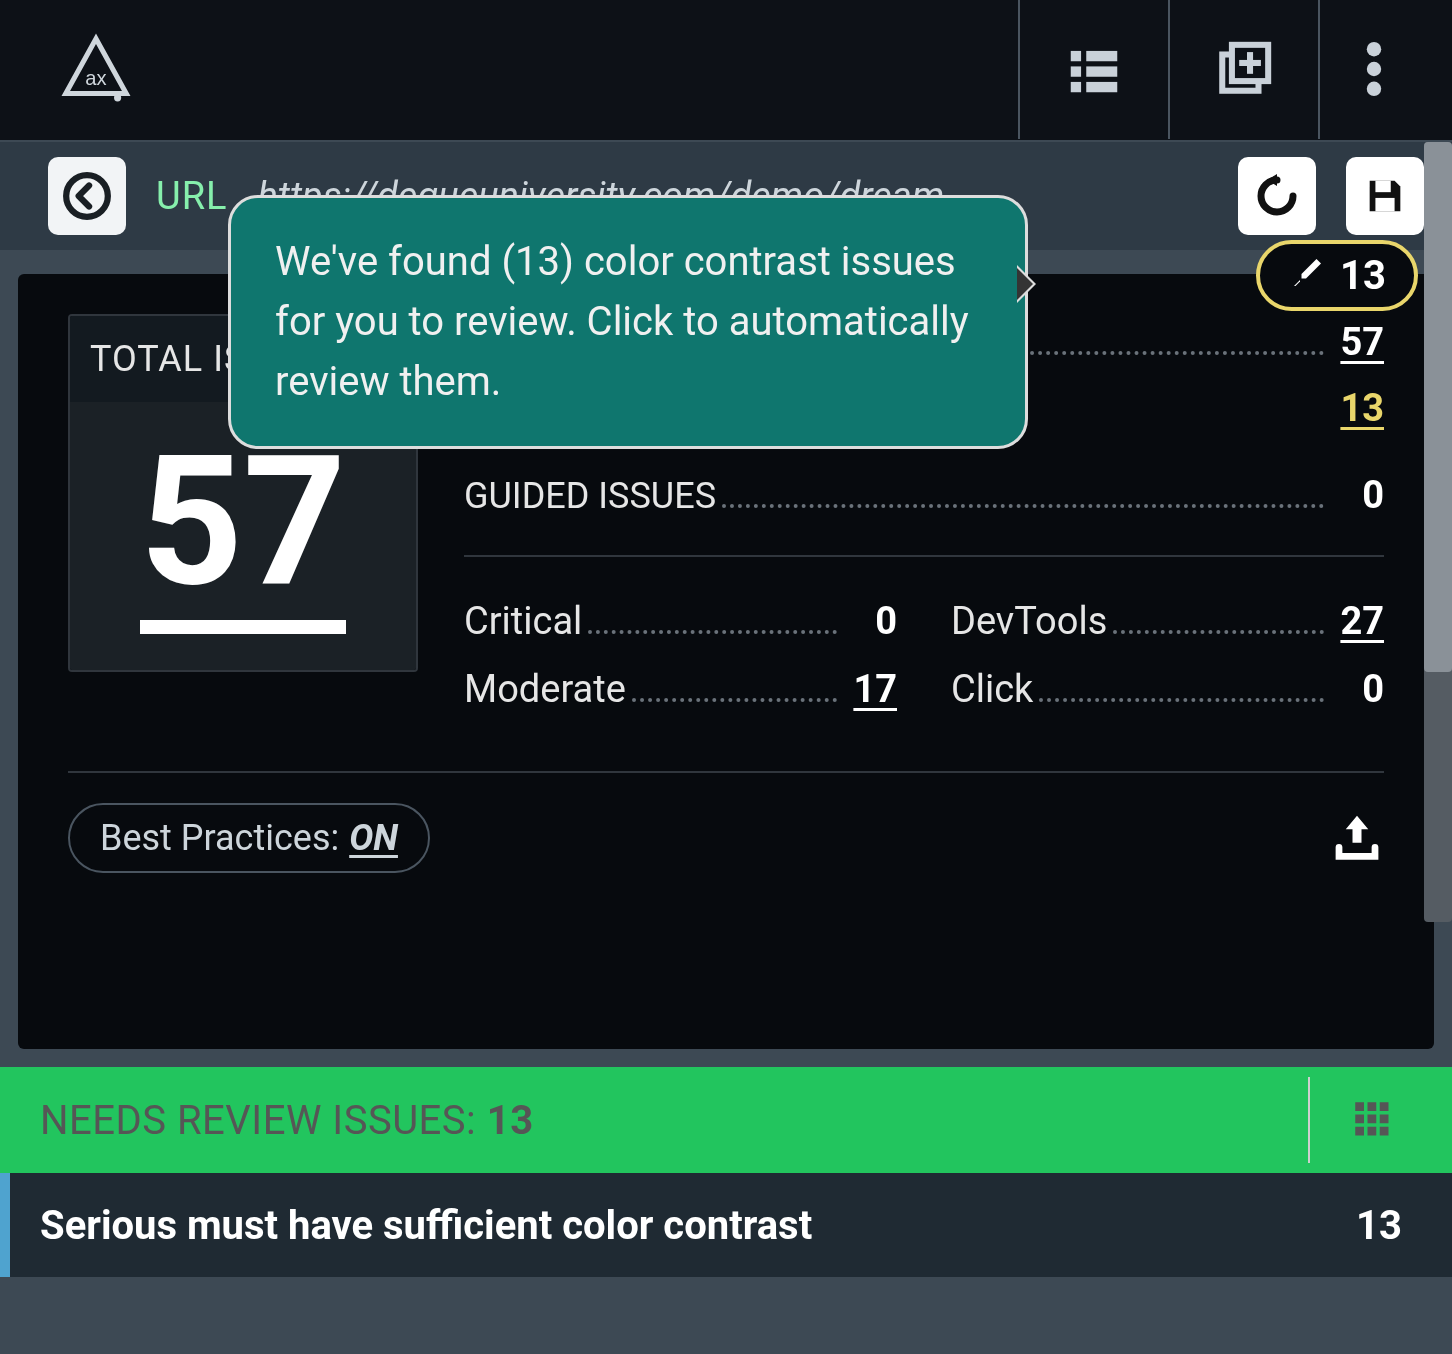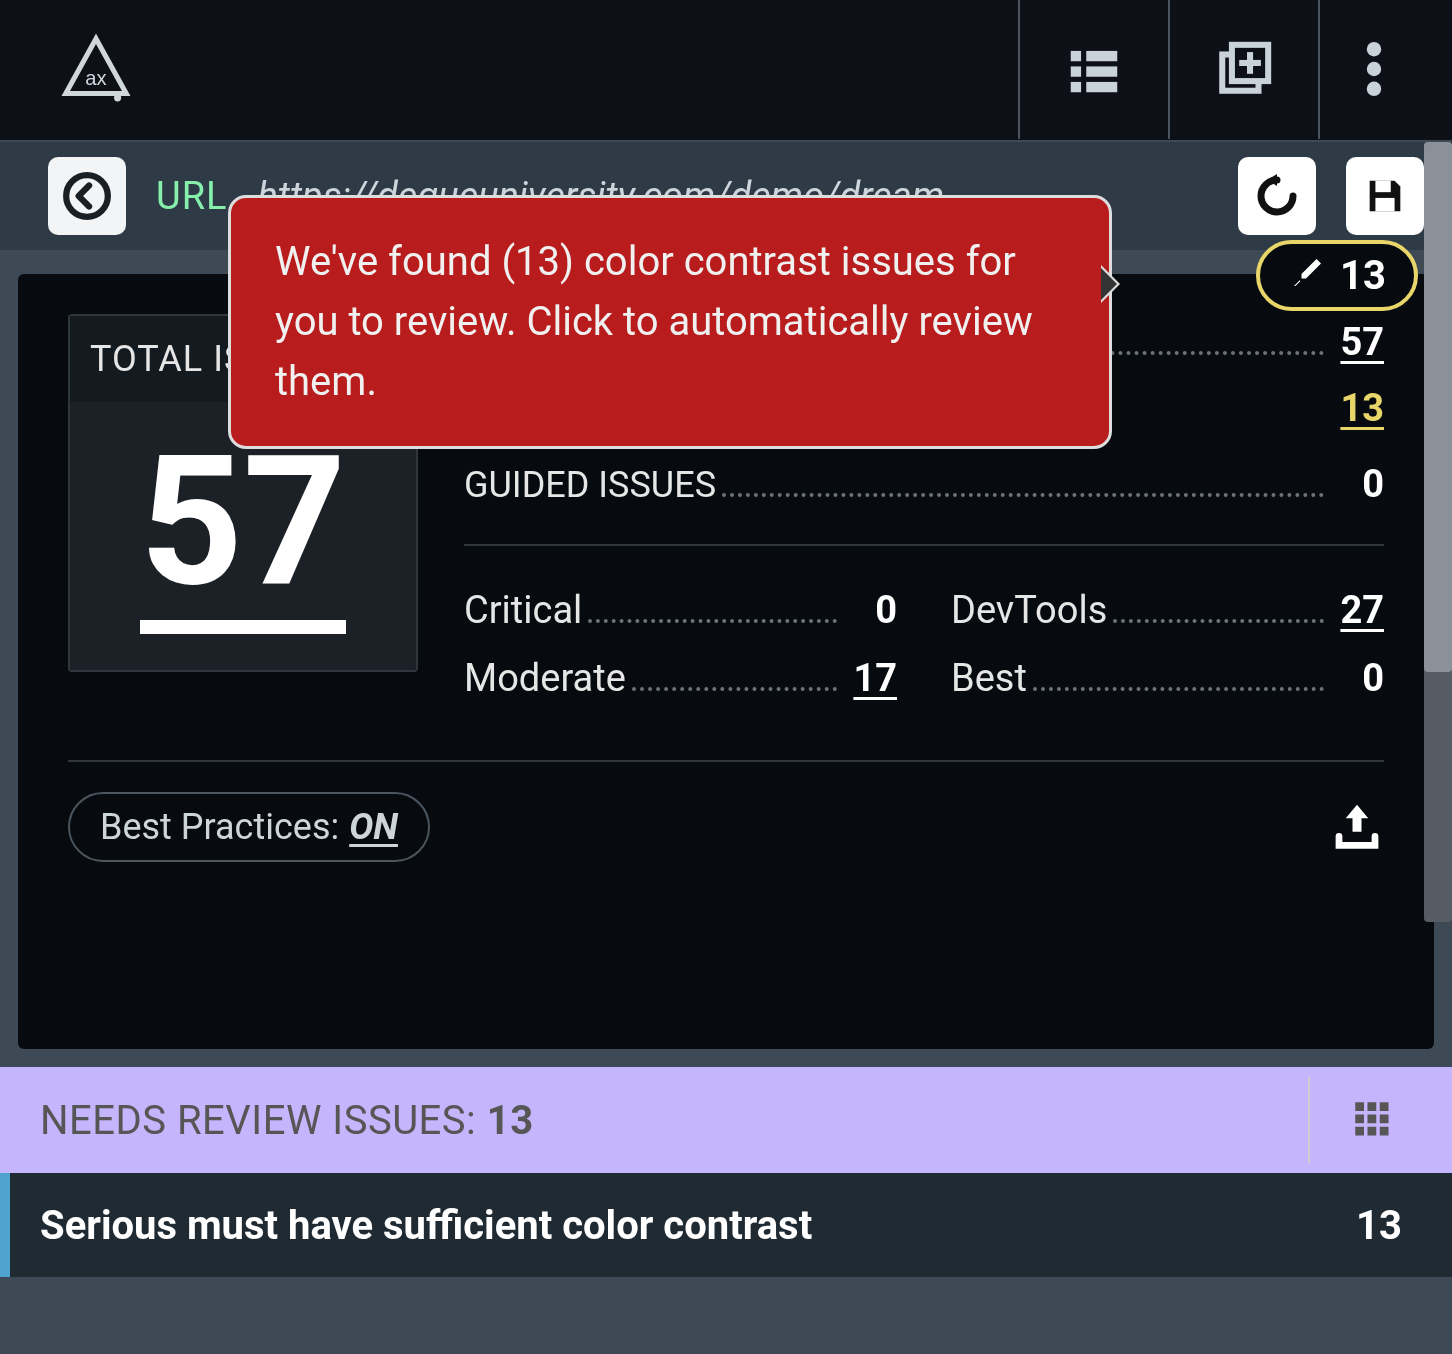--- a/index.html
+++ b/index.html
@@ -186,24 +186,24 @@
     display: flex; align-items: center; gap: 16px;
     background: #070a0e;
     cursor: pointer;
   }
   .contrast-badge .num { font-size: 40px; font-weight: 700; color: #fff; }
 
   
   .tooltip {
     position: absolute;
     top: 195px; left: 228px;
-    width: 884px;
-    background: #b91c1c;
+    width: 800px;
+    background: #0f766e;
     border: 3px solid #ddd;
-    border-radius: 18px;
+    border-radius: 30px;
     padding: 34px 44px;
     font-size: 40px;
     line-height: 1.5;
     color: #f0f0f0;
     z-index: 60;
   }
   .tooltip::after {
     content: "";
     position: absolute;
     right: -24px; top: 70px;
@@ -213,21 +213,21 @@
   .tooltip::before {
     content: "";
     position: absolute;
     right: -30px; top: 67px;
     border: 19px solid transparent;
     border-left-color: #ddd;
   }
 
   
   .needs-header {
-    background: #c4b5fd;
+    background: #22c55e;
     height: 106px;
     display: flex; align-items: center; justify-content: space-between;
     padding: 0 40px;
   }
   .needs-header-text { font-size: 40px; color: #565656; letter-spacing: 0.5px; }
   .needs-header-text b { font-weight: 700; }
   .grid-btn { cursor: pointer; padding: 20px 20px 20px 40px; border-left: 2px solid #cfcfcf; }
 
   .issue-row {
     background: #1f2a33;
@@ -342,21 +342,21 @@
             <span class="flag-icon">
               <svg width="40" height="40" viewBox="0 0 24 24">
                   <path d="M4 3 V21 M4 4 C8 2 12 6 16 4 C18 3 20 4 20 4 V13 C16 15 12 11 8 13 C6 14 4 13 4 13 Z" fill="#e9d66b" stroke="#e9d66b" stroke-width="1.5"></path>
                 </svg>
             </span>
             <span class="needs-label">NEEDS REVIEW</span>
             <span class="needs-dots"></span>
             <span class="needs-val">13</span>
           </div>
 
-          <div class="stat-row" style="margin-top:14px;">
+          <div class="stat-row" style="margin-top:25px;">
             <span class="stat-label">GUIDED ISSUES</span>
             <span class="stat-dots"></span>
             <span class="stat-val nolink">0</span>
           </div>
 
           <div class="divider"></div>
 
           <div class="sev-grid">
             <div class="sev-item">
               <span class="sev-label">Critical</span>
@@ -367,21 +367,21 @@
               <span class="sev-label">DevTools</span>
               <span class="sev-dots"></span>
               <span class="sev-val link">27</span>
             </div>
             <div class="sev-item">
               <span class="sev-label">Moderate</span>
               <span class="sev-dots"></span>
               <span class="sev-val link">17</span>
             </div>
             <div class="sev-item">
-              <span class="sev-label">Best</span>
+              <span class="sev-label">Click</span>
               <span class="sev-dots"></span>
               <span class="sev-val">0</span>
             </div>
           </div>
         </div>
       </div>
 
       <div class="hr-full"></div>
 
       <div class="bottom-row">

